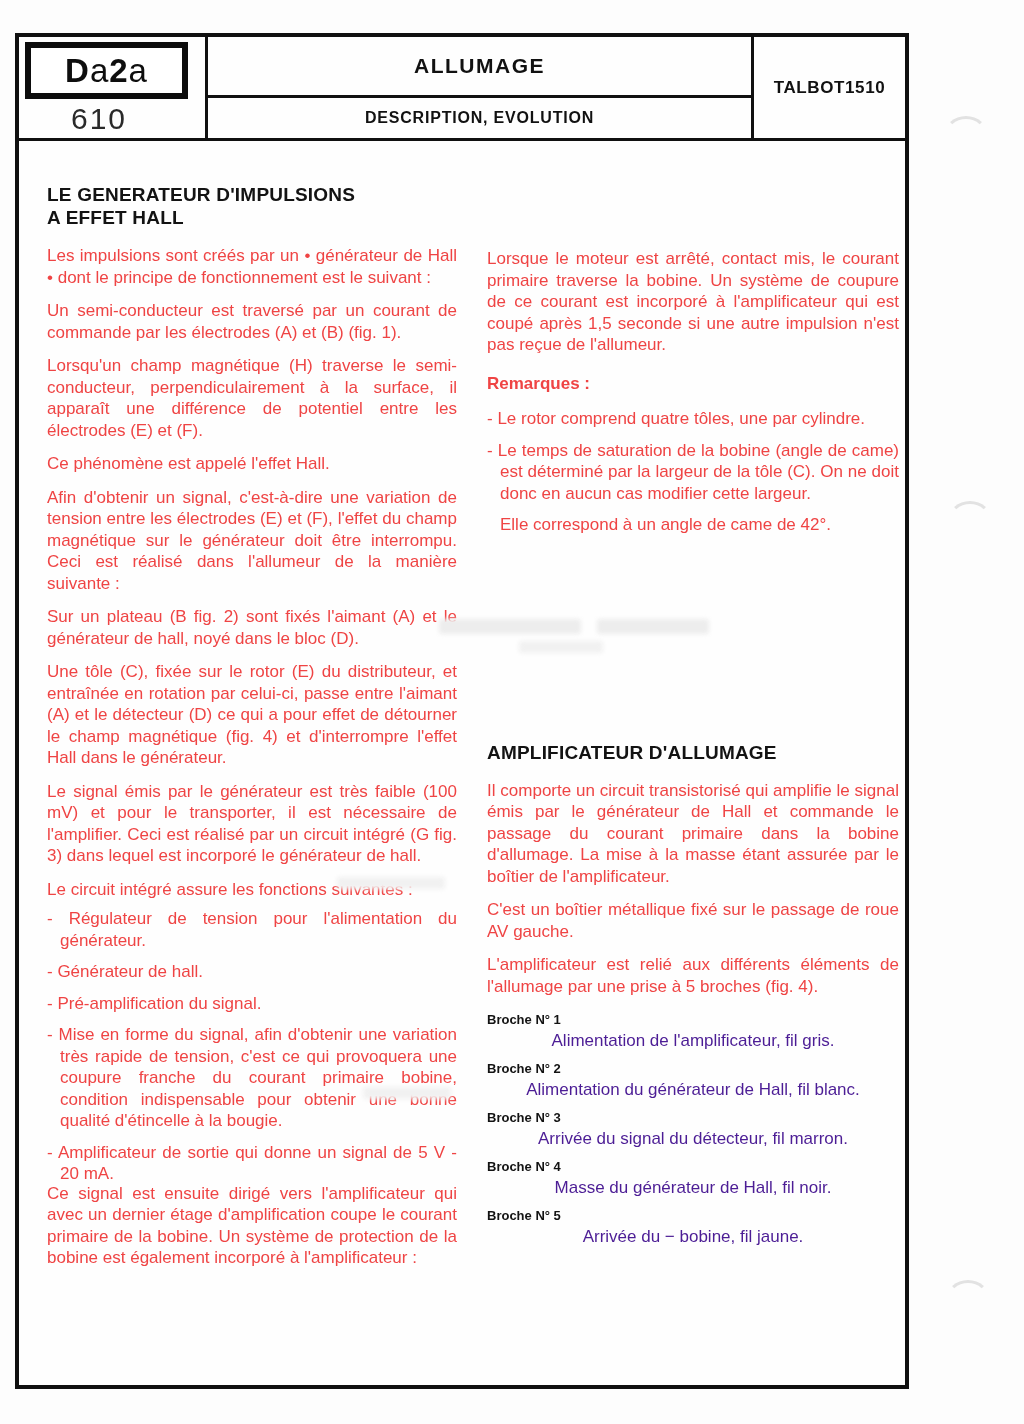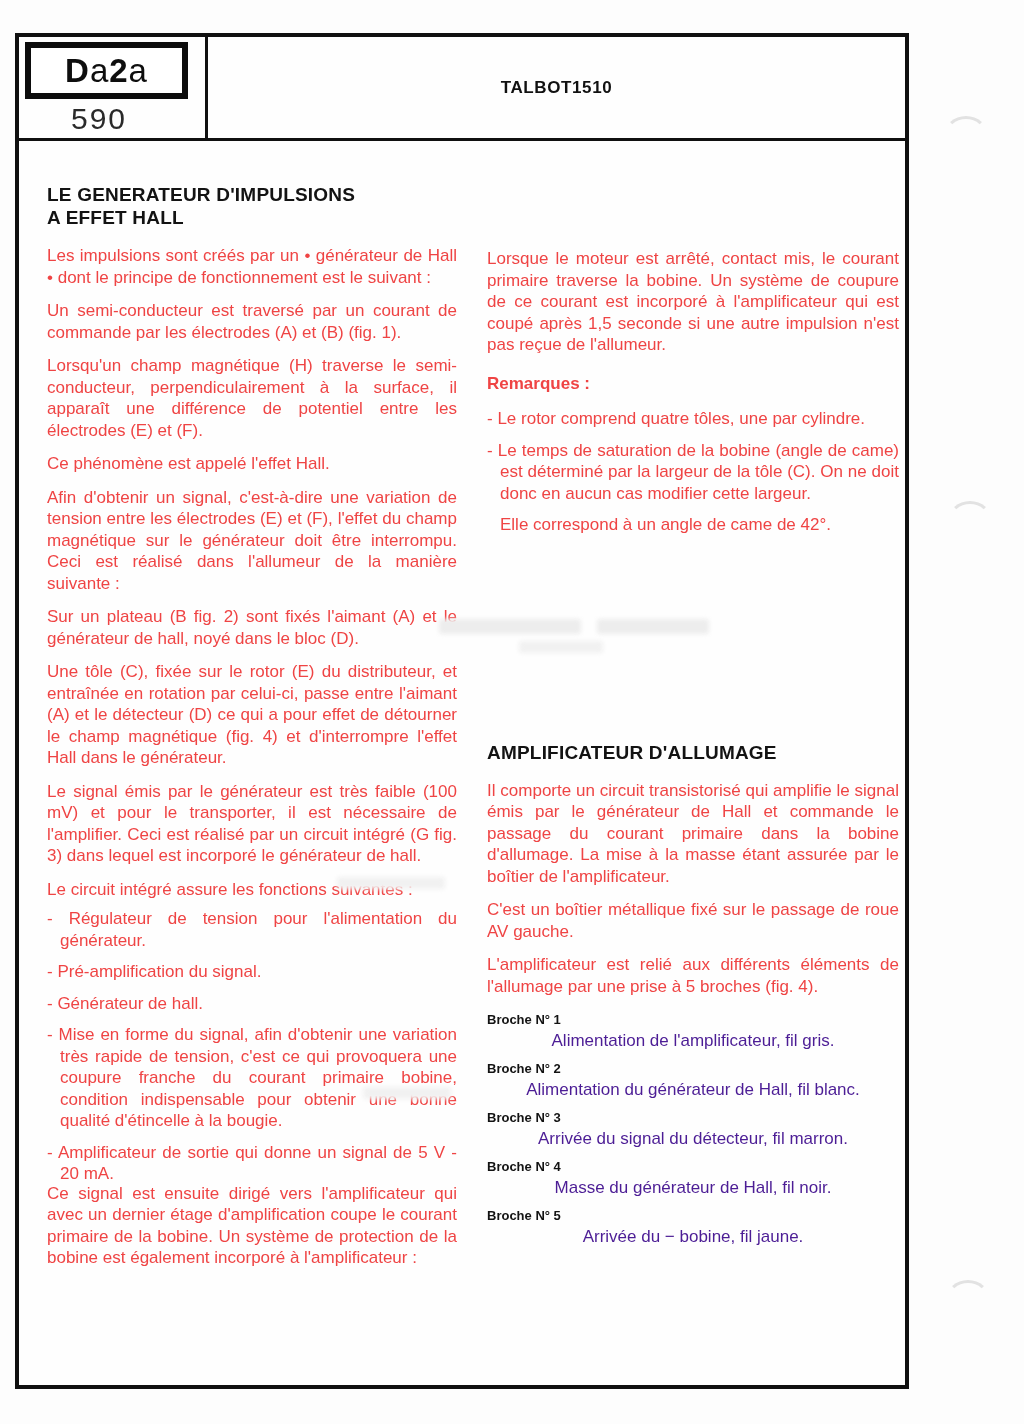--- a/index.html
+++ b/index.html
@@ -65,21 +65,25 @@
 <body>
 
 <div class="page">
   <div class="frame">
 
     <header class="header">
       <div class="cell left-cell">
         <div class="code-box">
           <span class="code-text"><span class="code-b">D</span><span class="code-r">a</span><span class="code-b">2</span><span class="code-r">a</span></span>
         </div>
-        <div class="page-num">590</div>
+        <div class="page-num">610</div>
+      </div>
+      <div class="cell center-cell">
+        <div class="title-row">ALLUMAGE</div>
+        <div class="subtitle-row">DESCRIPTION, EVOLUTION</div>
       </div>
       <div class="cell right-cell">
         <div>TALBOT</div>
         <div>1510</div>
       </div>
     </header>
 
     <main class="content">
 
       <section class="col col-left">
@@ -90,22 +94,22 @@
         <p>Les impulsions sont créés par un • générateur de Hall • dont le principe de fonctionnement est le suivant :</p>
         <p>Un semi-conducteur est traversé par un courant de commande par les électrodes (A) et (B) (fig. 1).</p>
         <p>Lorsqu'un champ magnétique (H) traverse le semi-conducteur, perpendiculairement à la surface, il apparaît une différence de potentiel entre les électrodes (E) et (F).</p>
         <p>Ce phénomène est appelé l'effet Hall.</p>
         <p>Afin d'obtenir un signal, c'est-à-dire une variation de tension entre les électrodes (E) et (F), l'effet du champ magnétique sur le générateur doit être interrompu. Ceci est réalisé dans l'allumeur de la manière suivante :</p>
         <p>Sur un plateau (B fig. 2) sont fixés l'aimant (A) et le générateur de hall, noyé dans le bloc (D).</p>
         <p>Une tôle (C), fixée sur le rotor (E) du distributeur, et entraînée en rotation par celui-ci, passe entre l'aimant (A) et le détecteur (D) ce qui a pour effet de détourner le champ magnétique (fig. 4) et d'interrompre l'effet Hall dans le générateur.</p>
         <p>Le signal émis par le générateur est très faible (100 mV) et pour le transporter, il est nécessaire de l'amplifier. Ceci est réalisé par un circuit intégré (G fig. 3) dans lequel est incorporé le générateur de hall.</p>
         <p style="margin-bottom:8px;">Le circuit intégré assure les fonctions suivantes :</p>
         <p class="li">- Régulateur de tension pour l'alimentation du générateur.</p>
+        <p class="li">- Générateur de hall.</p>
         <p class="li">- Pré-amplification du signal.</p>
-        <p class="li">- Générateur de hall.</p>
         <p class="li">- Mise en forme du signal, afin d'obtenir une variation très rapide de tension, c'est ce qui provoquera une coupure franche du courant primaire bobine, condition indispensable pour obtenir une bonne qualité d'étincelle à la bougie.</p>
         <p class="li" style="margin-bottom:2px;">- Amplificateur de sortie qui donne un signal de 5 V - 20 mA.</p>
         <p class="tight">Ce signal est ensuite dirigé vers l'amplificateur qui avec un dernier étage d'amplification coupe le courant primaire de la bobine. Un système de protection de la bobine est également incorporé à l'amplificateur :</p>
       </section>
 
       <section class="col col-right">
         <p>Lorsque le moteur est arrêté, contact mis, le courant primaire traverse la bobine. Un système de coupure de ce courant est incorporé à l'amplificateur qui est coupé après 1,5 seconde si une autre impulsion n'est pas reçue de l'allumeur.</p>
         <p class="bold-line">Remarques :</p>
         <p class="li">- Le rotor comprend quatre tôles, une par cylindre.</p>
         <p class="li">- Le temps de saturation de la bobine (angle de came) est déterminé par la largeur de la tôle (C). On ne doit donc en aucun cas modifier cette largeur.</p>

